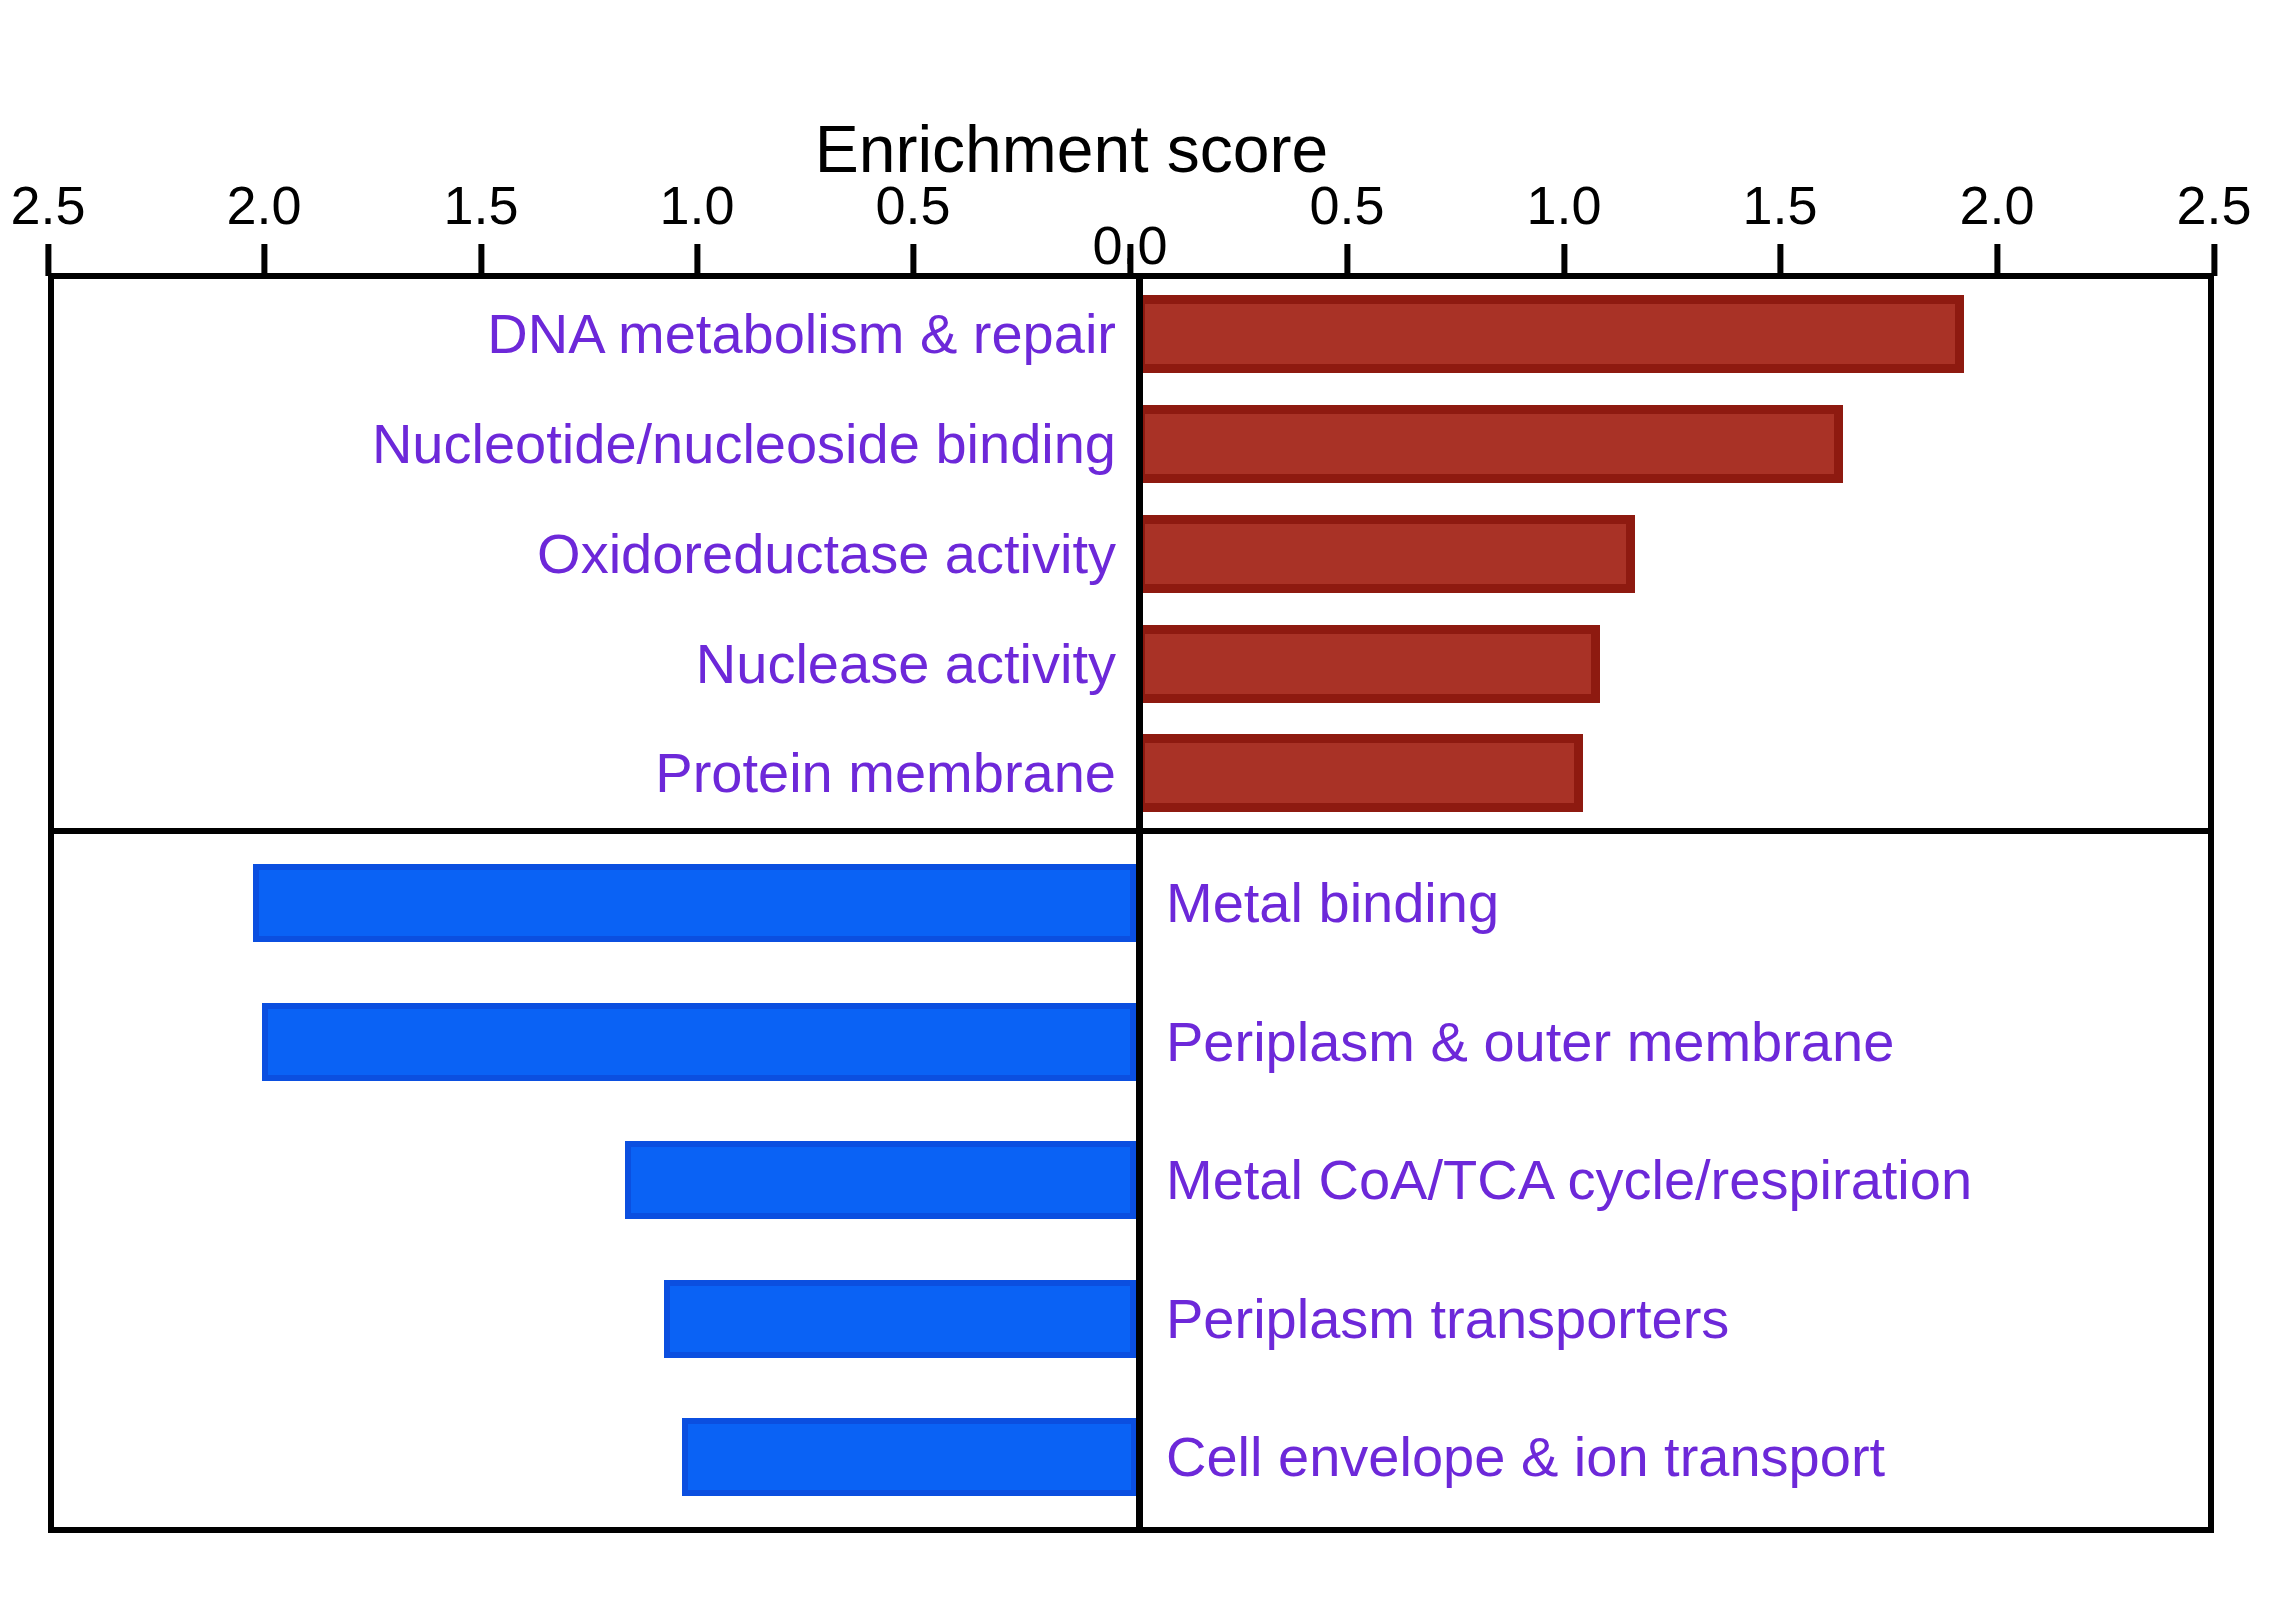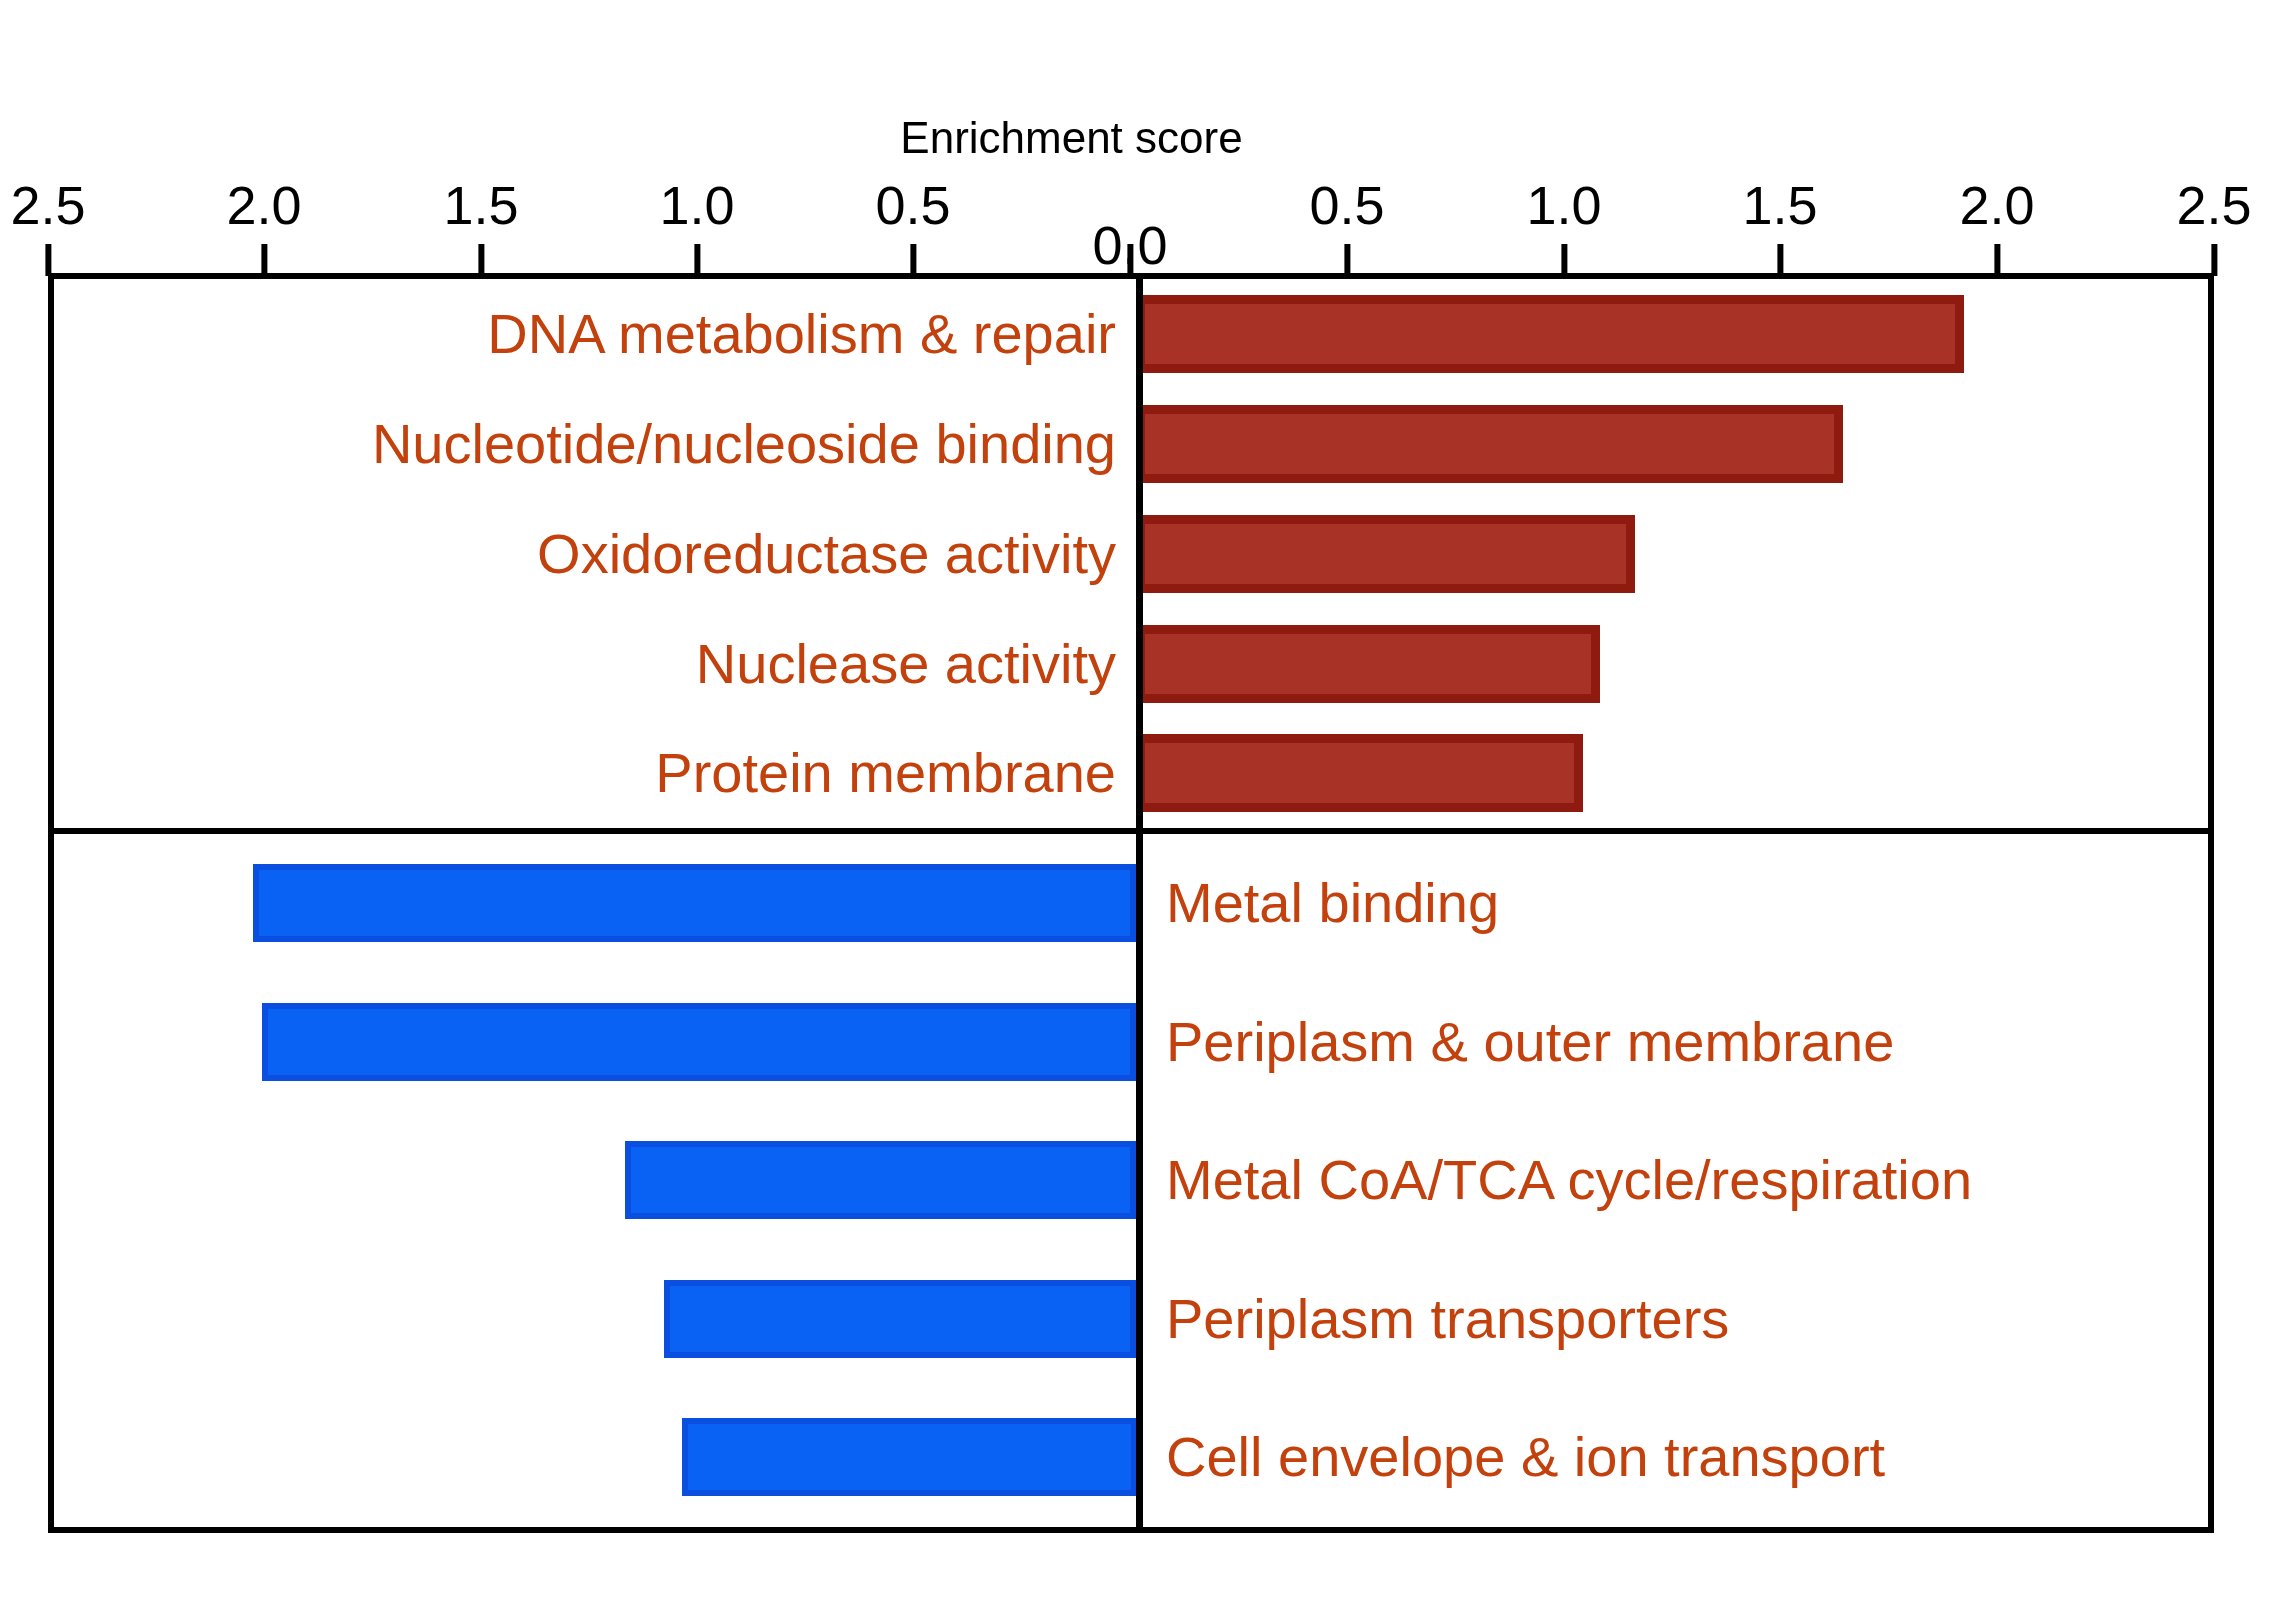--- a/index.html
+++ b/index.html
@@ -29,21 +29,21 @@
   }
   #heading-down { left: 387px;  top: 6.6px; }
   #heading-up   { left: 1522px; top: 6.6px; }
 
   
   #axis-title {
     position: absolute;
     left: 0; right: 0;
     top: 116px;
     text-align: center;
-    font-size: 44px;
+    font-size: 66px;
     line-height: 1;
     white-space: nowrap;
   }
   
   #axis-title span { display: inline-block; transform: translateX(-76px); }
 
   
   #tick-labels {
     position: absolute;
     left: 0; top: 178px;
@@ -129,21 +129,21 @@
   .bar.down {
     background: #0A62F5;
     border: 6.6px solid #0B4FE0;
   }
   .bar-label {
     position: absolute;
     font-size: 56px;
     line-height: 1;
     white-space: nowrap;
     transform: translateY(-50%);
-    color: #c2410c;
+    color: #6d28d9;
   }
   .bar-label.right-of-axis {
     
     left: 1112px;
   }
   .bar-label.left-of-axis {
     
     right: 1092px;
     text-align: right;
   }

